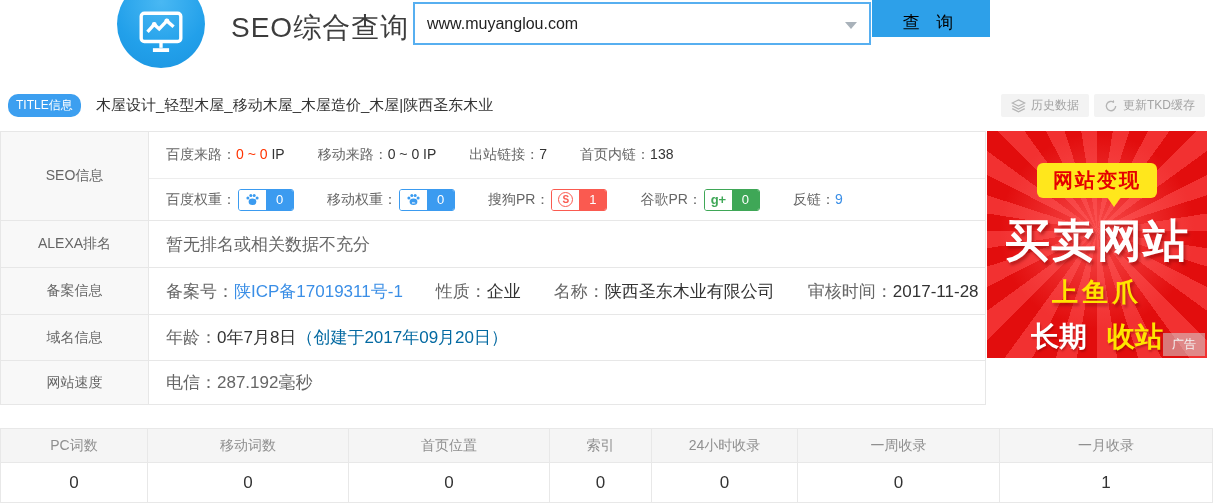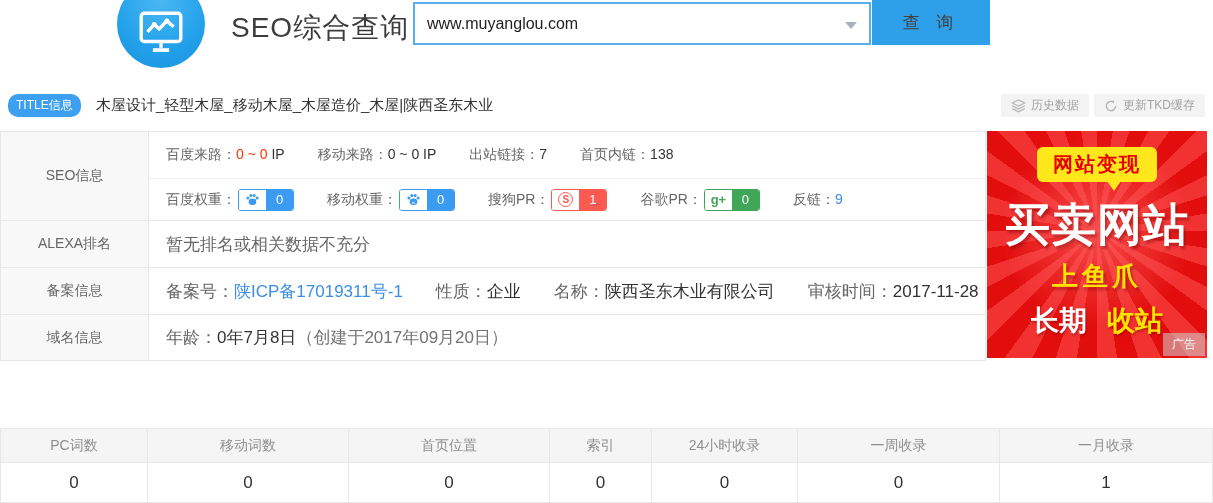--- a/index.html
+++ b/index.html
@@ -11,22 +11,22 @@
   .logo-circle { position:absolute; left:117px; top:-20px; width:88px; height:88px;
     border-radius:50%; background:radial-gradient(circle at 50% 25%, #49b8f3 0%, #22a0ea 60%, #1b94e0 100%); }
   .logo-circle svg { position:absolute; left:17px; top:26px; }
   .app-title { position:absolute; left:231px; top:9px; font-size:28px; color:#3c3c3c; letter-spacing:1px; }
   .search-wrap { position:absolute; left:413px; top:2px; width:458px; height:43px;
     border:2px solid #57aff0; background:#f97316; }
   .search-input { position:absolute; left:0; top:0; width:100%; height:100%; border:none; outline:none;
     padding:0 34px 0 12px; font-size:16px; color:#222; font-family:inherit; }
   .dd-arrow { position:absolute; right:12px; top:18px; width:0; height:0;
     border-left:6px solid transparent; border-right:6px solid transparent; border-top:7px solid #a9b2ba; }
-  .query-btn { position:absolute; left:872px; top:0; width:118px; height:45px; background:#2da0e9;
-    color:#404040; font-size:17px; border:none; letter-spacing:6px; text-align:center; line-height:45px; cursor:pointer; }
+  .query-btn { position:absolute; left:872px; top:0; width:118px; height:37px; background:#2da0e9;
+    color:#000000; font-size:17px; border:none; letter-spacing:6px; text-align:center; line-height:45px; cursor:pointer; }
 
   
   .title-bar { position:absolute; left:0; top:94px; width:1213px; height:24px; }
   .title-badge { position:absolute; left:8px; top:0; height:23px; padding:0 8px; background:#3c9ff0;
     border-radius:10px; color:#fff; font-size:12px; line-height:23px; }
   .page-title { position:absolute; left:96px; top:2px; font-size:15px; color:#333; }
   .tb-btn { position:absolute; top:0; height:23px; background:#f3f3f3; border-radius:2px; color:#a3a3a3;
     font-size:12px; line-height:23px; padding:0 10px; cursor:pointer; display:flex; align-items:center; gap:5px; }
   .tb-btn svg { flex:0 0 auto; }
   .btn-history { right:124px; }
@@ -41,40 +41,40 @@
   .mcontent { flex:1; }
   .subrow { height:46px; display:flex; align-items:center; padding-left:17px; font-size:14px; }
   .subrow.b2 { height:42px; border-top:1px solid #ededed; }
   .single { height:46px; display:flex; align-items:center; padding-left:17px; font-size:17px; }
   .h-alexa .single { height:46px; } .h-beian .single { height:46px; }
   .h-domain .single { height:45px; } .h-speed .single { height:43px; }
   .stat { margin-right:33px; color:#666; white-space:nowrap; }
   .stat .v { color:#333; }
   .stat .v-red { color:#ff3300; }
   .stat .v-link { color:#3a8ee6; cursor:pointer; }
-  .note { color:#737373; }
+  .note { color:#0369a1; }
   
   .wbadge { display:inline-flex; height:22px; border-radius:3px; overflow:hidden; vertical-align:middle;
     margin-left:2px; }
   .wb-ico { width:27px; background:#fff; display:flex; align-items:center; justify-content:center; }
   .wb-num { width:27px; color:#fff; font-size:13px; display:flex; align-items:center; justify-content:center; }
   .wb-blue  { border:1px solid #3b9bf0; } .wb-blue  .wb-num { background:#3b9bf0; }
   .wb-red   { border:1px solid #fa5a50; } .wb-red   .wb-num { background:#fa5a50; }
   .wb-green { border:1px solid #3fa757; } .wb-green .wb-num { background:#3fa757; }
   .sogou-s { width:15px; height:15px; border:1.5px solid #fa5a50; border-radius:50%; color:#fa5a50;
     font-size:10px; font-weight:bold; display:flex; align-items:center; justify-content:center; }
   .gplus { color:#3fa757; font-weight:bold; font-size:13px; }
 
   
   .ad { position:absolute; left:987px; top:131px; width:220px; height:227px; overflow:hidden;
     background:
       radial-gradient(circle at 50% 44%, rgba(255,96,96,.75) 0%, rgba(230,15,15,0) 58%),
       repeating-conic-gradient(from 0deg at 50% 44%, #e20d0d 0deg 9deg, #f23131 9deg 18deg);
     text-align:center; cursor:pointer; }
-  .ad-badge { position:relative; display:inline-block; margin-top:16px; background:#ffe71c; color:#e60000;
+  .ad-badge { position:relative; display:inline-block; margin-top:32px; background:#ffe71c; color:#e60000;
     font-size:20px; font-weight:bold; padding:4px 16px; border-radius:6px; letter-spacing:2px; }
   .ad-badge:after { content:""; position:absolute; left:58%; bottom:-9px; width:0; height:0;
     border-left:7px solid transparent; border-right:7px solid transparent; border-top:10px solid #ffe71c; }
   .ad-line1 { margin-top:13px; color:#fff; font-size:45px; font-weight:900; letter-spacing:1px;
     text-shadow:2px 3px 3px rgba(120,0,0,.45); }
   .ad-line2 { margin-top:4px; color:#ffe400; font-size:26px; font-weight:900; letter-spacing:4px;
     text-shadow:2px 3px 3px rgba(120,0,0,.45); }
   .ad-line3 { margin-top:8px; font-size:28px; font-weight:bold; display:flex; justify-content:center; gap:20px;
     text-shadow:1px 2px 2px rgba(120,0,0,.4); }
   .ad-line3 .w { color:#fff; } .ad-line3 .y { color:#ffe400; }
@@ -219,20 +219,28 @@
 
     <div class="mrow h-domain">
       <div class="mlabel">域名信息</div>
       <div class="mcontent">
         <div class="single">
           <span class="stat"><span>年龄：</span><span class="v">0年7月8日</span><span class="note">（创建于2017年09月20日）</span></span>
         </div>
       </div>
     </div>
 
+    <div class="mrow h-speed">
+      <div class="mlabel">网站速度</div>
+      <div class="mcontent">
+        <div class="single">
+          <span class="stat"><span>电信：</span><span>287.192毫秒</span></span>
+        </div>
+      </div>
+    </div>
   </div>
 
   <div class="ad">
     <div class="ad-badge">网站变现</div>
     <div class="ad-line1">买卖网站</div>
     <div class="ad-line2">上鱼爪</div>
     <div class="ad-line3">
       <span class="w">长期</span>
       <span class="y">收站</span>
     </div>

